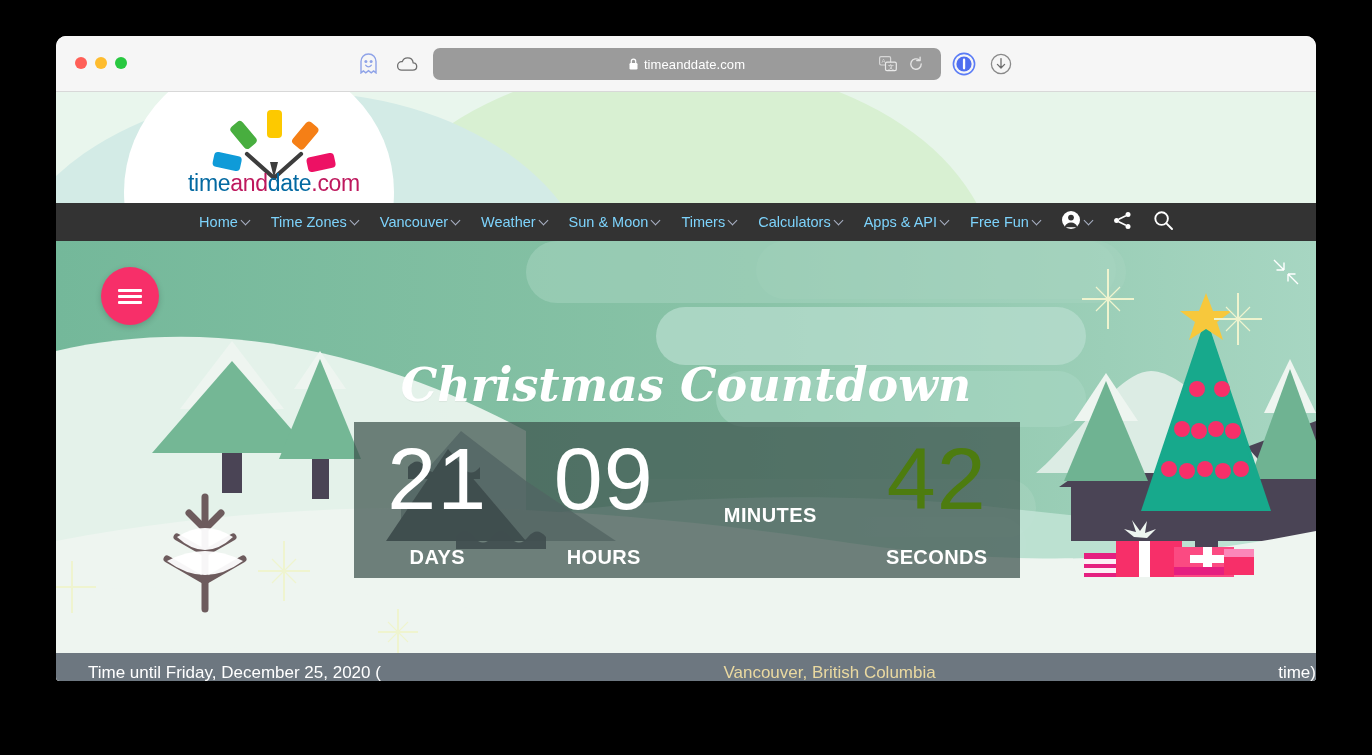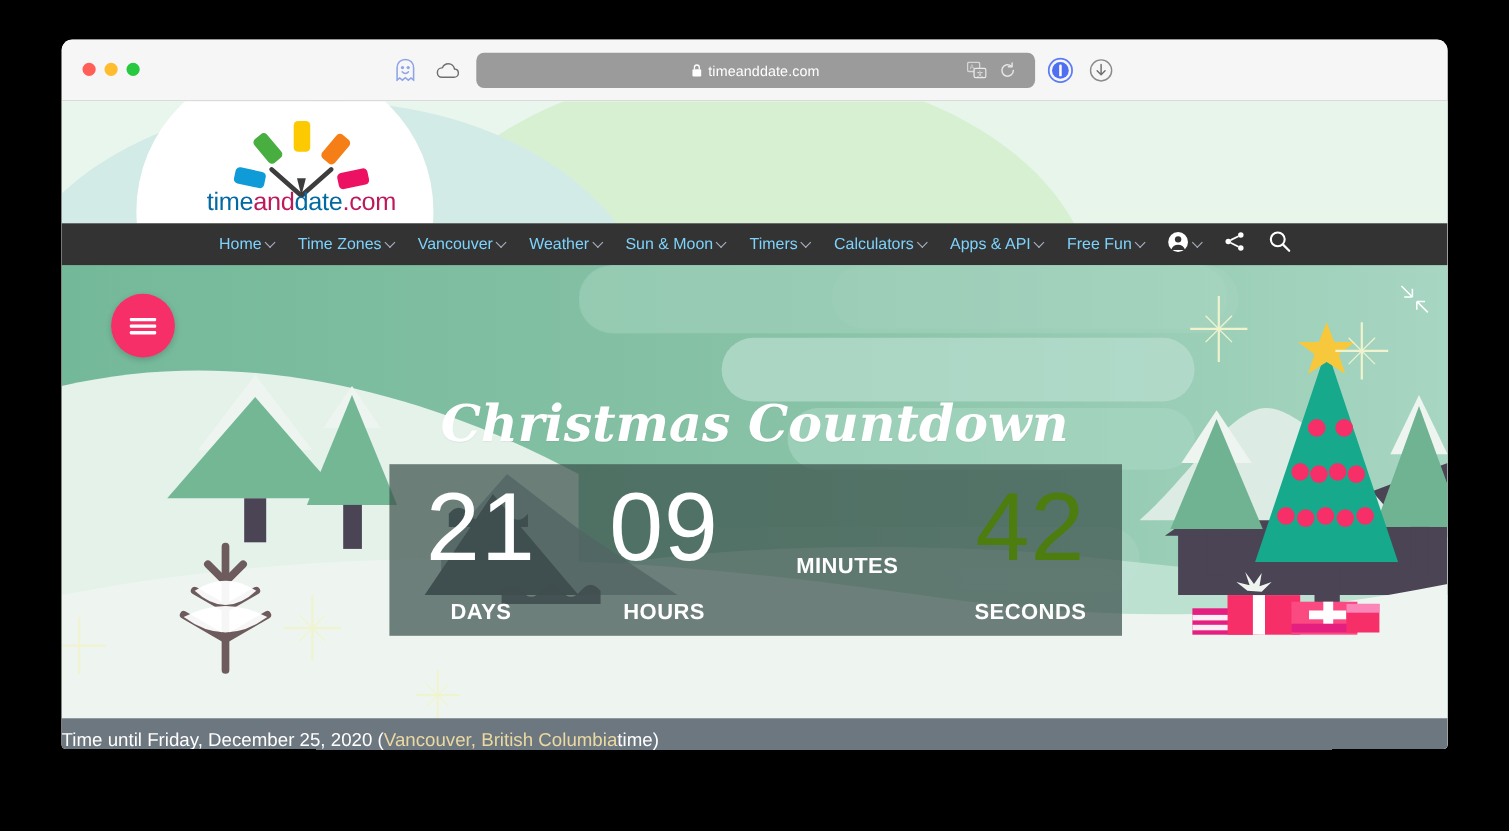--- a/index.html
+++ b/index.html
@@ -234,23 +234,24 @@
     font-weight: 700;
     color: #ffffff;
     letter-spacing: .4px;
   }
 
   
   #footer-strip {
     position: relative;
     height: 39px;
     background: #6d7780;
-    display: flex; align-items: center; justify-content: flex-start;
+    display: flex; align-items: center; justify-content: space-between;
     font-size: 17px;
     color: #ffffff;
+    padding-left: 32px;
   }
   #footer-location-link {
     color: #ead9a0;
     cursor: pointer;
   }
 </style>
 </head>
 <body>
 
 <div id="browser-window">

